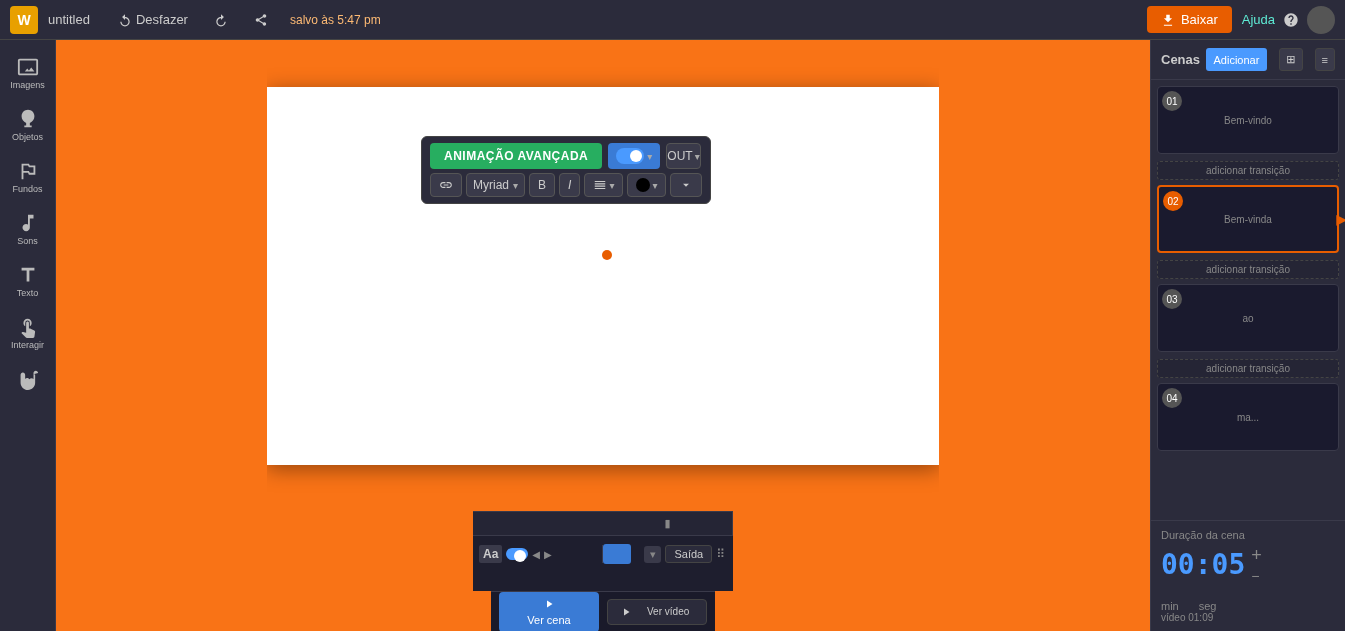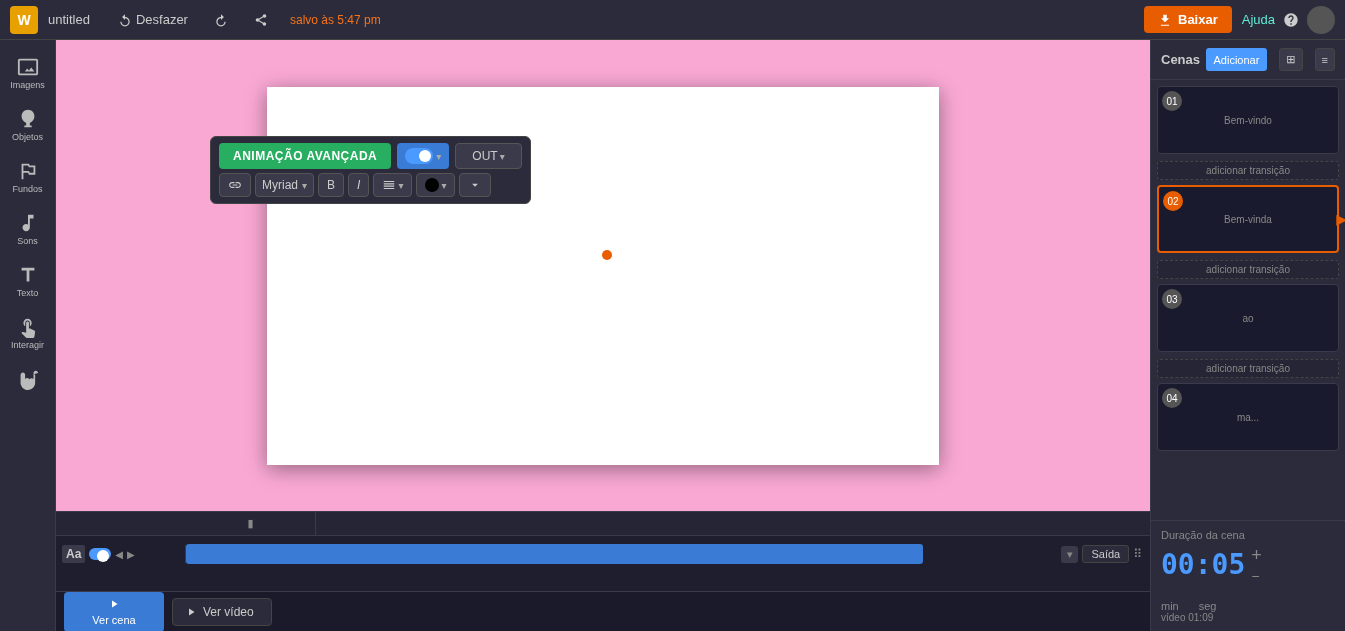--- a/index.html
+++ b/index.html
@@ -19,26 +19,26 @@
     .top-bar-title {
       color: #ccc; font-size: 13px; margin-right: 10px;
     }
     .top-bar-btn {
       display: flex; align-items: center; gap: 4px;
       color: #ccc; font-size: 13px; cursor: pointer;
       background: none; border: none; padding: 4px 8px; border-radius: 4px;
     }
     .top-bar-btn svg { fill: #ccc; }
     .top-bar-save {
-      color: #f97316; font-size: 12px; margin-left: 4px;
+      color: #fdba74; font-size: 12px; margin-left: 4px;
     }
     .top-bar-spacer { flex: 1; }
     .top-bar-download {
       background: #e85d00; color: white; border: none; padding: 6px 14px;
-      border-radius: 4px; font-size: 13px; cursor: pointer; display: flex; align-items: center; gap: 6px; font-weight: bold;
+      border-radius: 4px; font-size: 13px; cursor: pointer; display: flex; align-items: center; gap: 6px;
     }
     .top-bar-right { display: flex; align-items: center; gap: 8px; color: #5eead4; font-size: 13px; }
 
     
     .main-layout {
       display: flex; height: calc(631px - 40px);
     }
 
     
     .left-sidebar {
@@ -49,22 +49,23 @@
     .sidebar-item {
       display: flex; flex-direction: column; align-items: center;
       color: #bbb; font-size: 10px; cursor: pointer; padding: 6px 4px;
       border-radius: 6px; width: 50px; gap: 2px;
     }
     .sidebar-item svg { width: 22px; height: 22px; fill: #bbb; }
     .sidebar-item span { font-size: 9px; color: #bbb; }
 
     
     .center-area {
-      flex: 1; background: #f9a8d4; display: flex; flex-direction: column;
+      flex: 1; background: #f97316; display: flex; flex-direction: column;
       overflow: hidden;
+      align-items: center;
     }
     .canvas-area {
       flex: 1; display: flex; align-items: center; justify-content: center;
       position: relative; overflow: hidden;
     }
     .canvas-wrapper {
       position: relative;
     }
     .canvas-bg {
       width: 672px; height: 378px; background: white; position: relative;
@@ -86,21 +87,21 @@
     .btn-animation {
       background: #27ae60; color: white; border: none; padding: 6px 14px;
       border-radius: 4px; font-size: 12px; font-weight: bold; cursor: pointer;
       letter-spacing: 0.5px;
     }
     .btn-toggle {
       background: #3a7bd5; color: white; border: none; padding: 5px 8px;
       border-radius: 4px; font-size: 12px; cursor: pointer; display: flex; align-items: center; gap: 3px;
     }
     .btn-out {
-      background: #3a3a4a; color: #ccc; border: 1px solid #555; padding: 5px 16px;
+      background: #3a3a4a; color: #ccc; border: 1px solid #555; padding: 5px 0;
       border-radius: 4px; font-size: 12px; cursor: pointer; display: flex; align-items: center; gap: 2px;
     }
     .toolbar-row2 { display: flex; align-items: center; gap: 4px; }
     .tb2-btn {
       background: #3a3a4a; color: #ccc; border: 1px solid #555; padding: 4px 8px;
       border-radius: 4px; font-size: 12px; cursor: pointer; display: flex; align-items: center; gap: 2px;
     }
     .font-select {
       background: #3a3a4a; color: #ccc; border: 1px solid #555; padding: 4px 6px;
       border-radius: 4px; font-size: 12px; display: flex; align-items: center; gap: 4px; cursor: pointer;
@@ -153,21 +154,21 @@
       border-top: 1px solid #3a3a4a; padding: 0 8px; gap: 8px;
     }
     .btn-ver-cena {
       background: #3a7bd5; color: white; border: none; padding: 6px 12px;
       border-radius: 4px; font-size: 11px; cursor: pointer; display: flex; align-items: center; gap: 4px;
       width: 100px;
       flex-direction: column;
     }
     .btn-ver-video {
       background: #2b2b3b; color: #ccc; border: 1px solid #444; padding: 6px 12px;
-      border-radius: 4px; font-size: 12px; cursor: pointer; display: flex; align-items: center; gap: 6px;
+      border-radius: 4px; font-size: 10px; cursor: pointer; display: flex; align-items: center; gap: 15px;
       width: 100px;
     }
 
     
     .right-sidebar {
       width: 195px; background: #2b2b3b; border-left: 1px solid #3a3a4a;
       display: flex; flex-direction: column; overflow: hidden;
     }
     .scenes-header {
       display: flex; align-items: center; justify-content: space-between;

